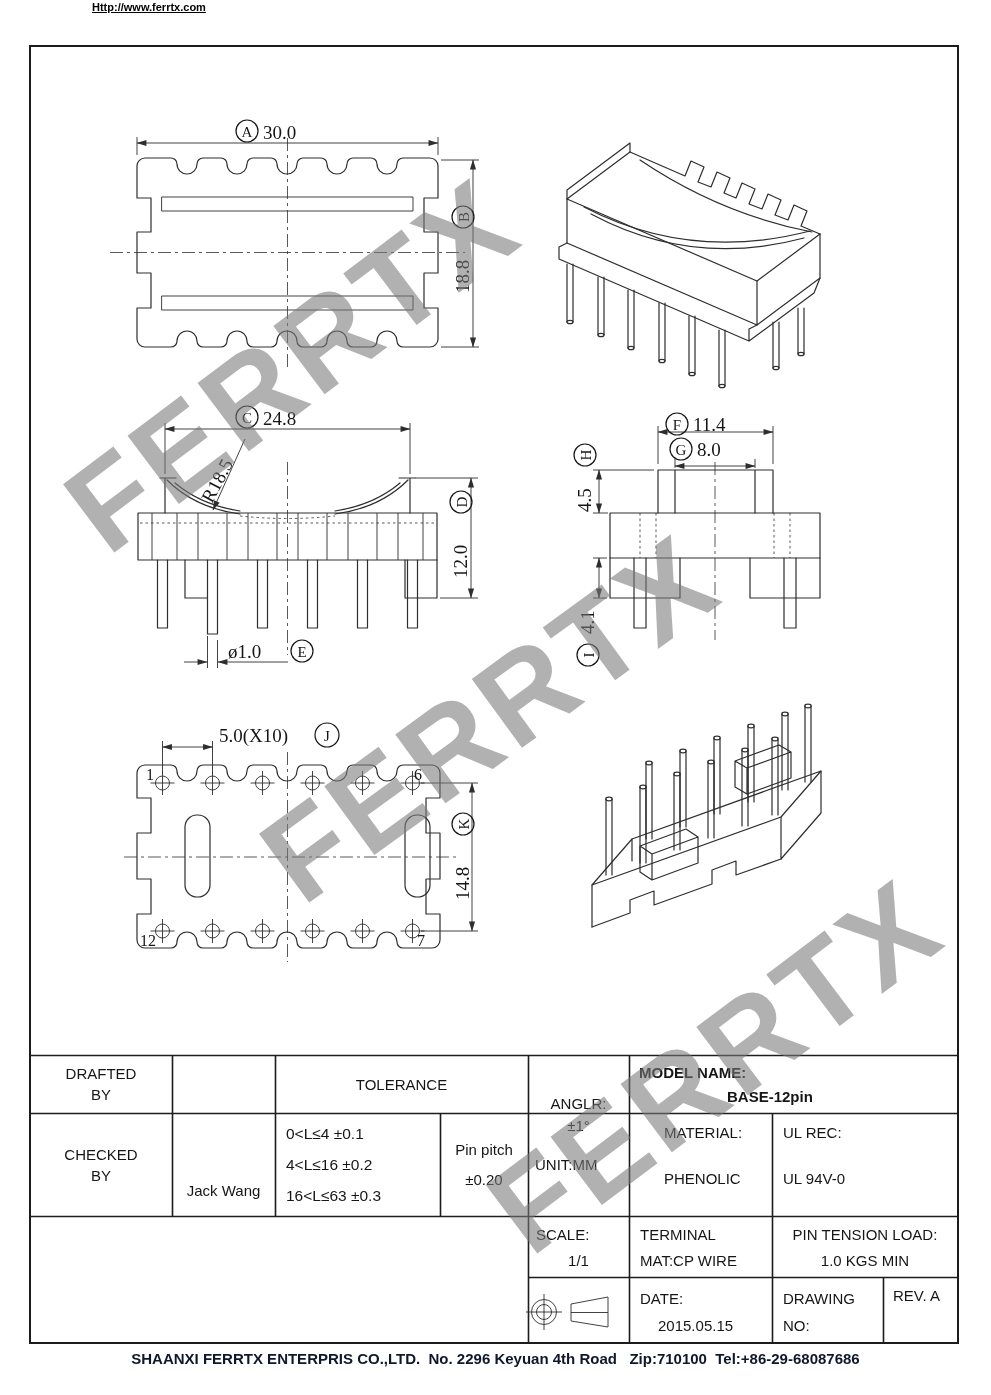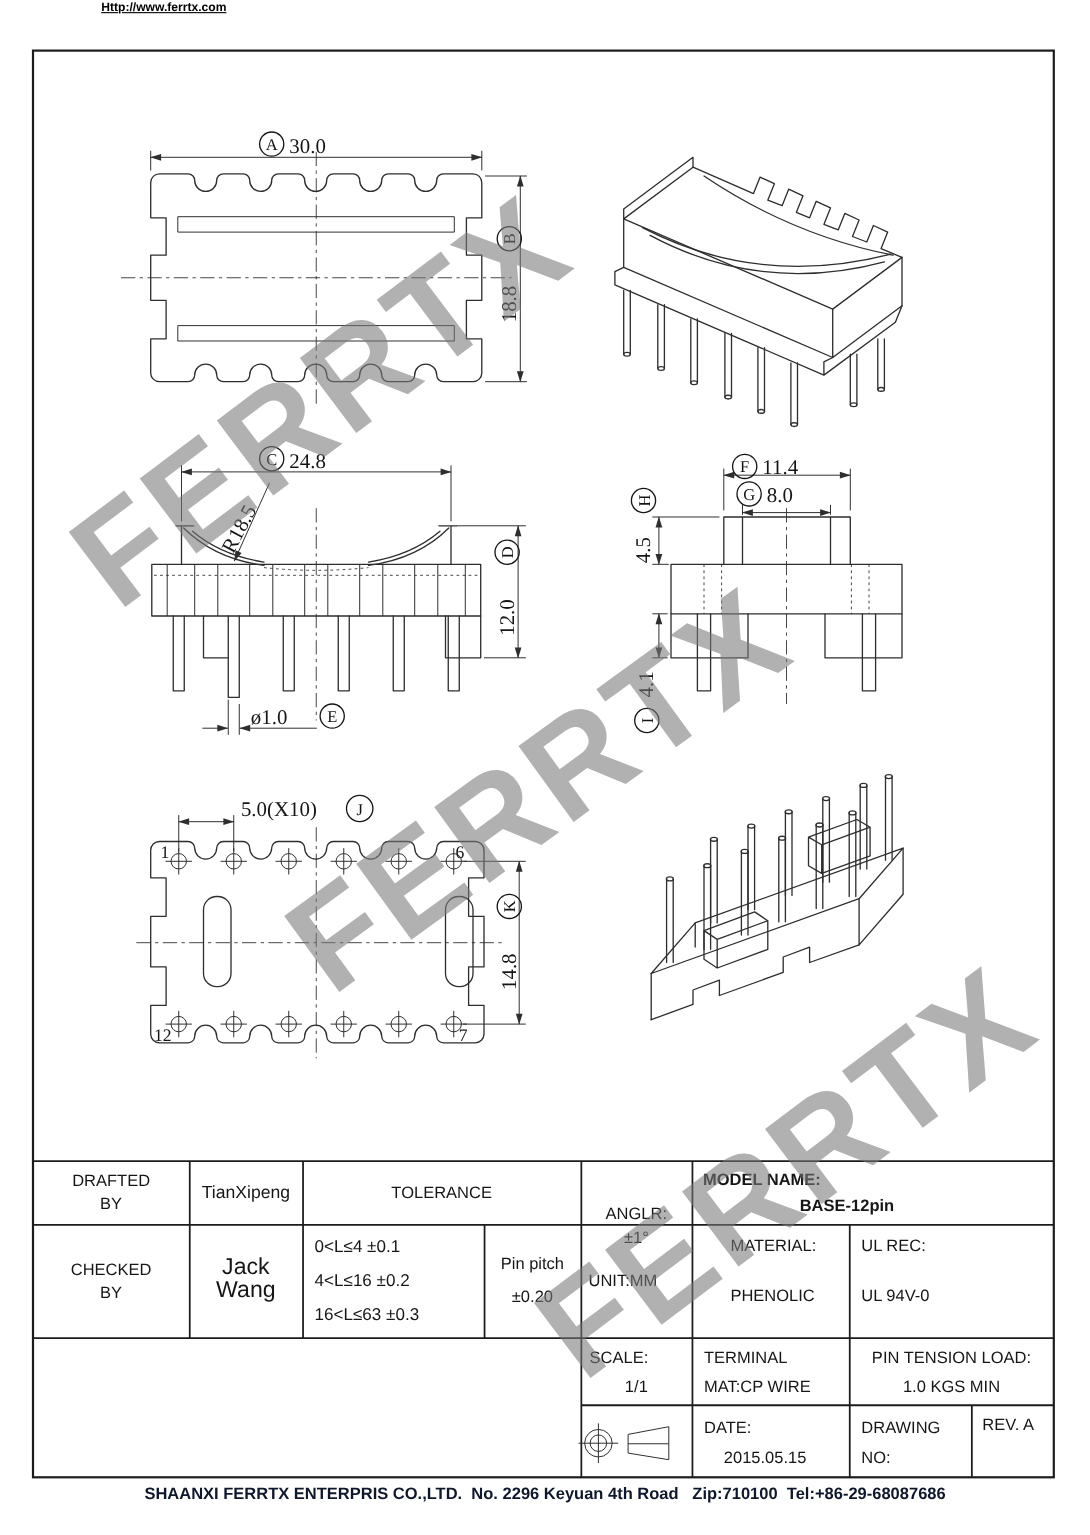--- a/index.html
+++ b/index.html
@@ -33,21 +33,21 @@
   #wm3 { left:715px; top:1066px; transform:translate(-50%,-50%) rotate(-37deg); }
 
   
   .cell { position:absolute; z-index:3; font-size:15px; line-height:21px; }
   .ctr  { display:flex; flex-direction:column; align-items:center; justify-content:center; text-align:center; }
 
   #cell-drafted       { left:30px;  top:1055px; width:142px; height:58px; }
   #cell-drafted-name  { left:172px; top:1055px; width:103px; height:58px; font-size:16px; }
   #cell-tol-label     { left:275px; top:1055px; width:253px; height:58px; }
   #cell-checked       { left:30px;  top:1113px; width:142px; height:103px; }
-  #cell-checked-name  { left:172px; top:1110px; width:103px; height:103px; font-size:21px; }
+  #cell-checked-name  { left:172px; top:1139px; width:103px; height:103px; font-size:15px; }
   #cell-tolvals       { left:275px; top:1113px; width:165px; height:103px;
                         display:flex; flex-direction:column; justify-content:center;
                         padding-left:11px; box-sizing:border-box; font-size:15.5px; line-height:31px; }
   #cell-pinpitch      { left:440px; top:1113px; width:88px;  height:103px; line-height:30px; }
   #cell-anglr         { left:528px; top:1086px; width:101px; height:58px; line-height:22px; }
   #cell-model         { left:629px; top:1055px; width:329px; height:58px; padding:6px 0 0 10px; box-sizing:border-box; line-height:24px;font-weight:bold; }
   #cell-model .l2     { padding-left:88px; }
   #cell-unit          { left:528px; top:1113px; width:101px; height:103px; display:flex; align-items:center; padding-left:7px; box-sizing:border-box; }
   #cell-material      { left:629px; top:1113px; width:143px; height:103px; padding:9px 0 0 11px; box-sizing:border-box;margin-left:24px; }
   #cell-material .l2  { margin-top:25px; }
@@ -335,21 +335,20 @@
   <div id="url-link">Http://www.ferrtx.com</div>
 
   <div class="wm" id="wm1">FERRTX</div>
   <div class="wm" id="wm2">FERRTX</div>
   <div class="wm" id="wm3">FERRTX</div>
 
   <div class="cell ctr" id="cell-drafted">
     <span>DRAFTED</span>
     <span>BY</span>
   </div>
-  <div class="cell ctr" id="cell-drafted-name">TianXipeng</div>
   <div class="cell ctr" id="cell-tol-label">TOLERANCE</div>
 
   <div class="cell ctr" id="cell-checked">
     <span>CHECKED</span>
     <span>BY</span>
   </div>
   <div class="cell ctr" id="cell-checked-name">Jack Wang</div>
   <div class="cell" id="cell-tolvals">
     <span>0&lt;L≤4 ±0.1</span>
     <span>4&lt;L≤16 ±0.2</span>

